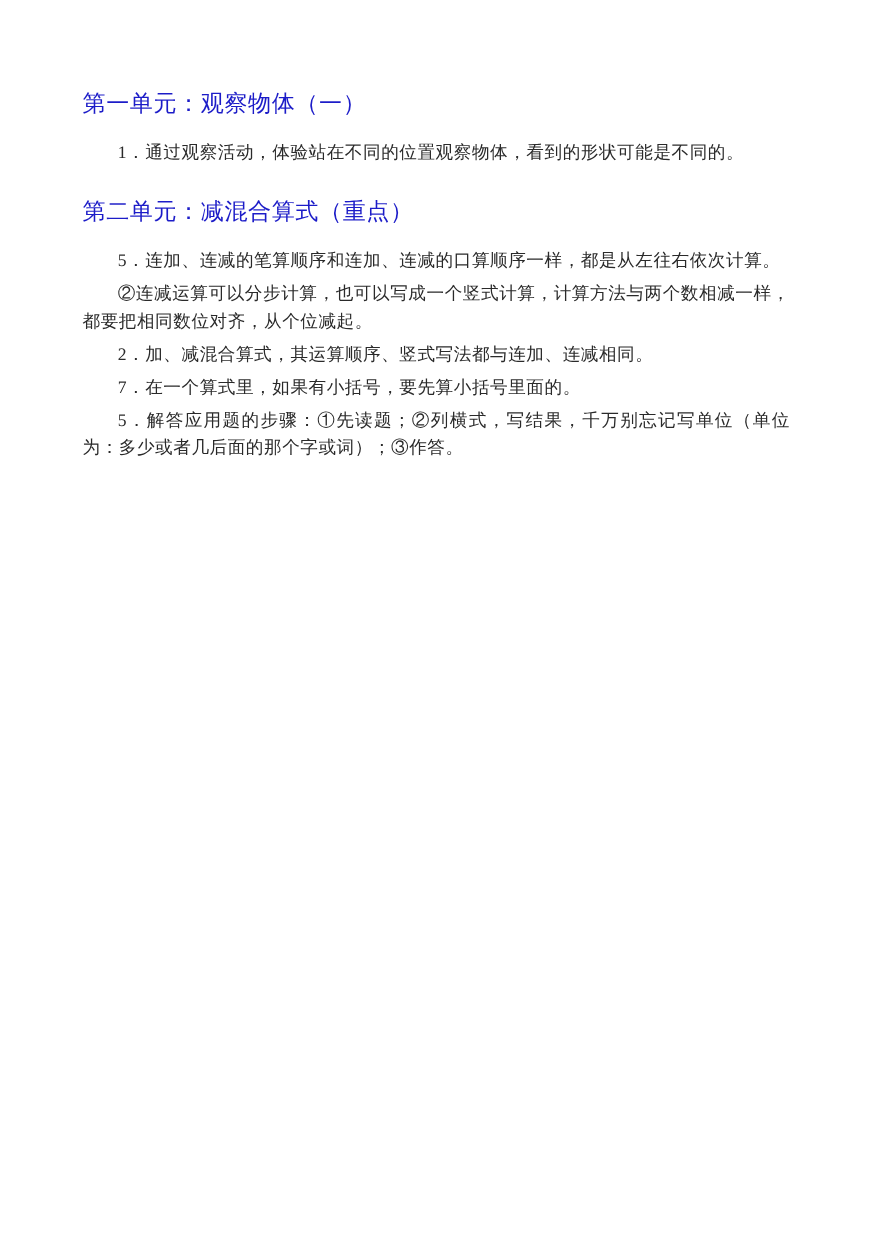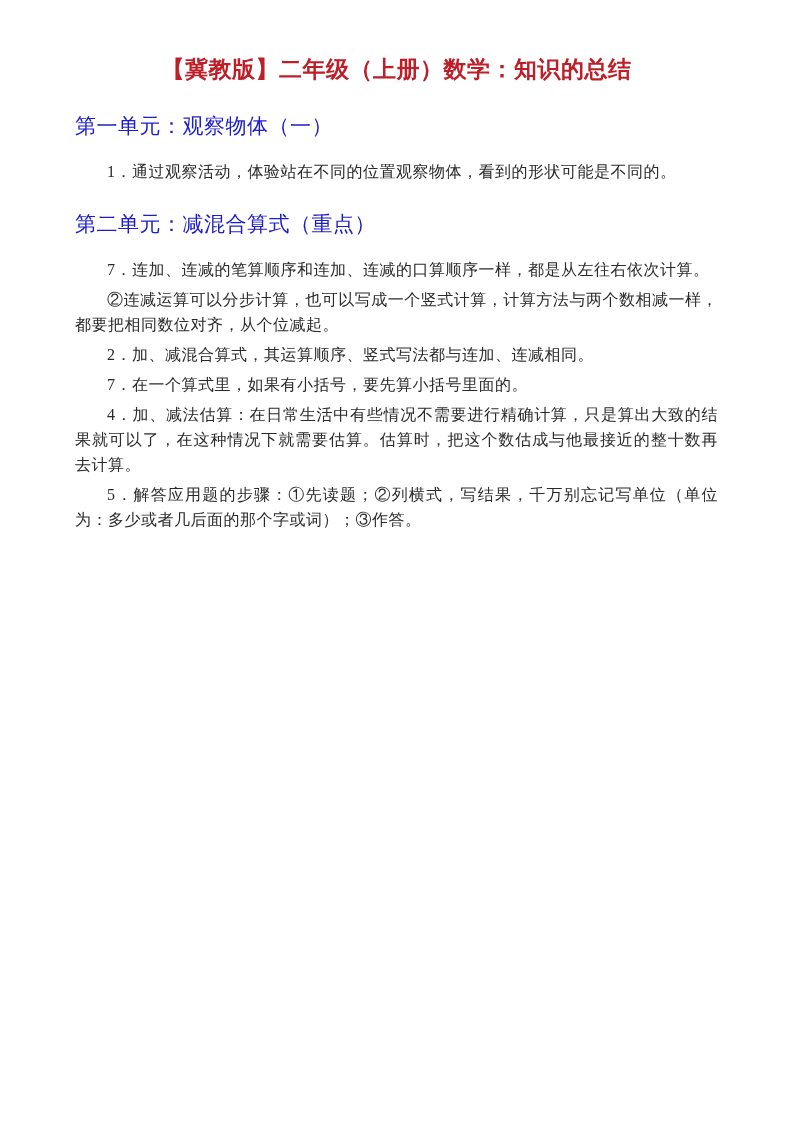--- a/index.html
+++ b/index.html
@@ -44,31 +44,29 @@
     margin: 5px 0 0 0;
     letter-spacing: 0.5px;
   }
 </style>
 </head>
 <body>
 
 <div class="page">
   <div class="content">
 
-    <h1 class="doc-title">【冀教版】二年级（上册）数学：知识的总结</h1>
 
     <section>
       <h2 class="section-heading">第一单元：观察物体（一）</h2>
       <p class="para">1．通过观察活动，体验站在不同的位置观察物体，看到的形状可能是不同的。</p>
     </section>
 
     <section>
       <h2 class="section-heading">第二单元：减混合算式（重点）</h2>
-      <p class="para">7．连加、连减的笔算顺序和连加、连减的口算顺序一样，都是从左往右依次计算。</p>
+      <p class="para">5．连加、连减的笔算顺序和连加、连减的口算顺序一样，都是从左往右依次计算。</p>
       <p class="para">②连减运算可以分步计算，也可以写成一个竖式计算，计算方法与两个数相减一样，都要把相同数位对齐，从个位减起。</p>
       <p class="para">2．加、减混合算式，其运算顺序、竖式写法都与连加、连减相同。</p>
       <p class="para">7．在一个算式里，如果有小括号，要先算小括号里面的。</p>
-      <p class="para">4．加、减法估算：在日常生活中有些情况不需要进行精确计算，只是算出大致的结果就可以了，在这种情况下就需要估算。估算时，把这个数估成与他最接近的整十数再去计算。</p>
       <p class="para">5．解答应用题的步骤：①先读题；②列横式，写结果，千万别忘记写单位（单位为：多少或者几后面的那个字或词）；③作答。</p>
     </section>
 
   </div>
 </div>
 
 </body></html>

